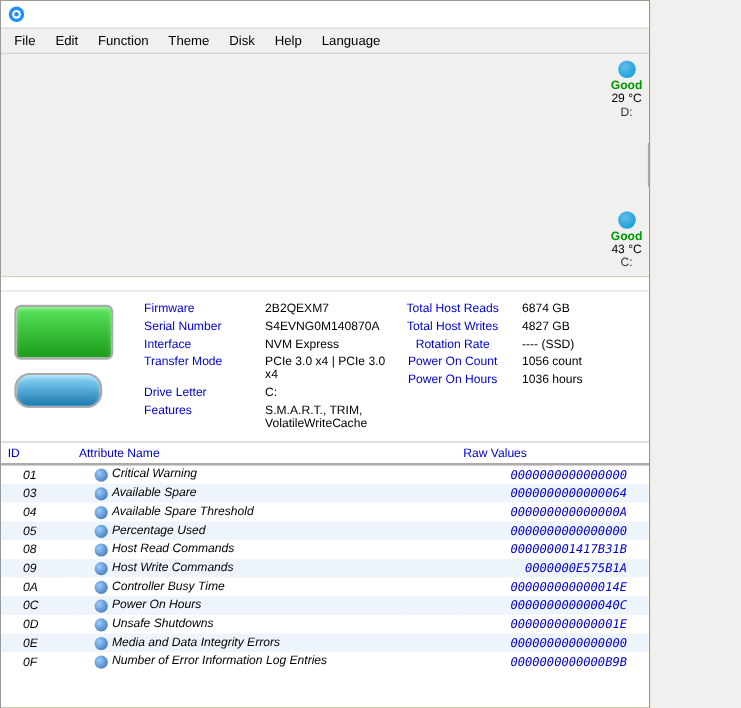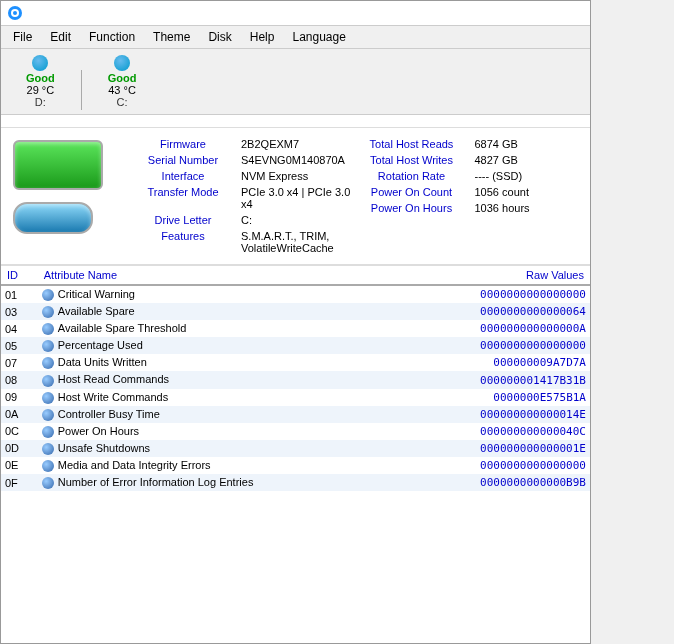--- a/index.html
+++ b/index.html
@@ -60,24 +60,25 @@
       gap: 2px;
     }
     .menu-item {
       padding: 2px 8px;
       cursor: pointer;
       font-size: 12px;
     }
     .toolbar {
       background: #f0f0f0;
       display: flex;
-      padding: 4px 19px;
+      padding: 4px 0;
       border-bottom: 1px solid #ccc;
       gap: 20px;
       align-items: flex-end;
+      flex-direction: column;
     }
     .drive-btn {
       display: flex;
       flex-direction: column;
       align-items: center;
       cursor: pointer;
       padding: 2px 6px;
     }
     .drive-indicator {
       width: 16px;
@@ -182,21 +183,21 @@
       display: flex;
       flex-direction: column;
     }
     .info-row {
       display: flex;
       align-items: baseline;
       padding: 2px 0;
     }
     .info-key {
       color: #00c;
-      text-align: center;
+      text-align: left;
       min-width: 110px;
       padding-right: 6px;
       font-size: 11px;
     }
     .info-val {
       color: #000;
       font-size: 11px;
     }
     .info-key-right {
       color: #00c;
@@ -223,31 +224,32 @@
       background: #fff;
       border-bottom: 2px solid #aaa;
     }
     thead th {
       padding: 3px 6px;
       text-align: left;
       font-weight: normal;
       color: #00c;
     }
     thead th.right {
-      text-align: right;
+      text-align: left;
     }
     tbody tr:nth-child(even) {
       background: #eef4fb;
     }
     tbody tr:nth-child(odd) {
       background: #fff;
     }
     tbody td {
-      padding: 2px 4px;
+      padding: 2px 20px;
       color: #000;
+      font-style: italic;
     }
     tbody td.right {
       text-align: right;
       color: #00c;
       font-family: monospace;
     }
     .row-icon {
       display: inline-block;
       width: 12px;
       height: 12px;
@@ -404,26 +406,20 @@
     <td></td>
     <td class="right">000000000000000A</td>
   </tr>
             <tr>
     <td>05</td>
     <td><span class="row-icon"></span>Percentage Used</td>
     <td></td>
     <td class="right">0000000000000000</td>
   </tr>
             <tr>
-    <td>07</td>
-    <td><span class="row-icon"></span>Data Units Written</td>
-    <td></td>
-    <td class="right">000000009A7D7A</td>
-  </tr>
-            <tr>
     <td>08</td>
     <td><span class="row-icon"></span>Host Read Commands</td>
     <td></td>
     <td class="right">000000001417B31B</td>
   </tr>
             <tr>
     <td>09</td>
     <td><span class="row-icon"></span>Host Write Commands</td>
     <td></td>
     <td class="right">0000000E575B1A</td>

